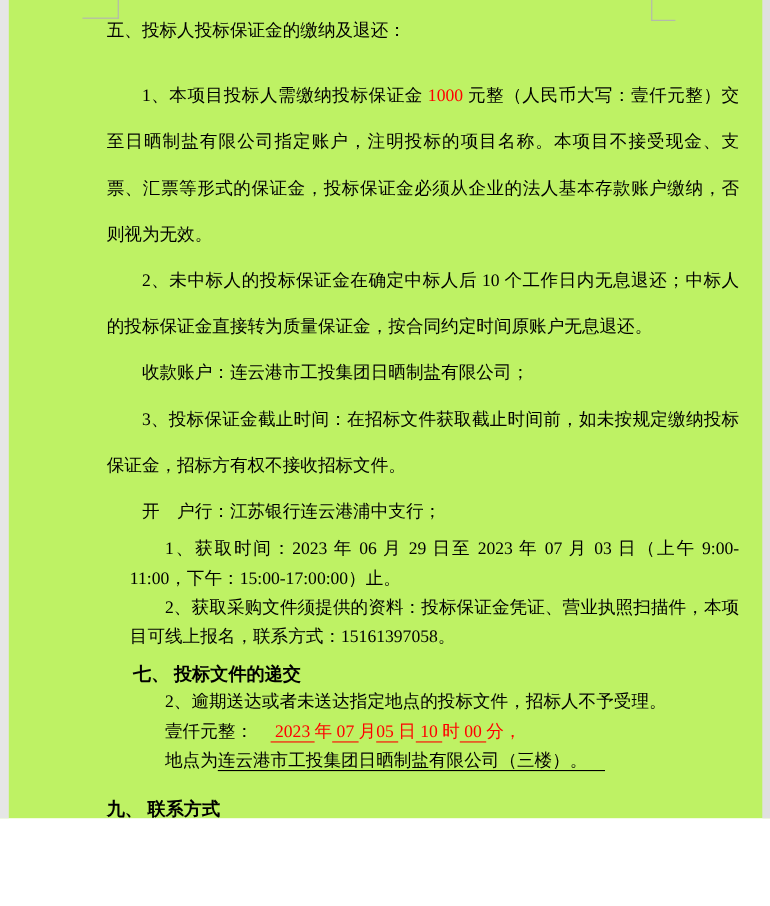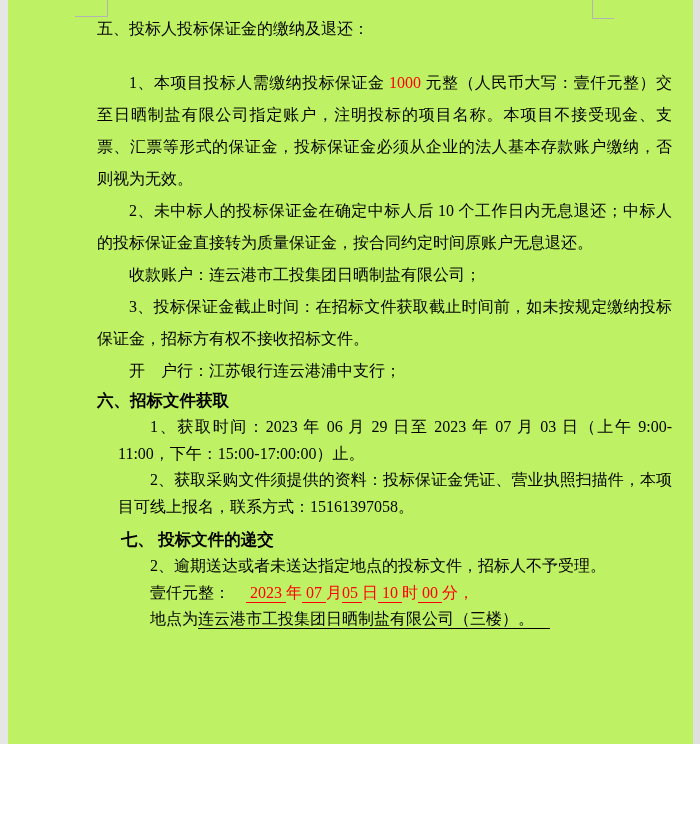--- a/index.html
+++ b/index.html
@@ -10,21 +10,21 @@
   .strip.left  { left:0; width:8px;  background:#e6e6e6; }
   .strip.right { right:0; width:7px; background:#e0e0e0; }
   .crop { position:absolute; border:0 solid #b3b3b3; }
   .crop.tl { left:75px;  top:0; width:33px; height:17px; border-right-width:1px;  border-bottom-width:1px; }
   .crop.tr { left:592px; top:0; width:22px; height:19px; border-left-width:1px;   border-bottom-width:1px; }
   .content { position:absolute; left:97px; top:16px; width:575px; font-size:16px; text-align:justify; }
   .h  { font-weight:700; font-size:16.5px; line-height:27px; text-align:left; }
   .h.plain { font-weight:400; font-size:16px; line-height:26px; margin-bottom:25px; }
   .mt6  { margin-top:6px;margin-left:24px; }
   .mt16 { margin-top:16px; }
-  p.s5   { line-height:32px; text-indent:2em; }
+  p.s5   { line-height:42px; text-indent:2em; }
   p.s678 { line-height:26.5px; text-indent:2em;margin-left:21px; }
   .rd { color:#ff0000; }
   .u  { text-decoration:underline; text-decoration-thickness:1px; text-underline-offset:4px; }
 </style>
 </head>
 <body>
 
 <div class="page">
   <div class="strip left"></div>
   <div class="strip right"></div>
@@ -39,31 +39,31 @@
 
     <p class="s5">2、未中标人的投标保证金在确定中标人后 10 个工作日内无息退还；中标人的投标保证金直接转为质量保证金，按合同约定时间原账户无息退还。</p>
 
     <p class="s5">收款账户：连云港市工投集团日晒制盐有限公司；</p>
 
     <p class="s5">3、投标保证金截止时间：在招标文件获取截止时间前，如未按规定缴纳投标保证金，招标方有权不接收招标文件。</p>
 
     <p class="s5">开　户行：江苏银行连云港浦中支行；</p>
 
 
-    <div class="h">六、招标文件获取</div>
 
     <p class="s678">1、获取时间：2023 年 06 月 29 日至 2023 年 07 月 03 日（上午 9:00-11:00，下午：15:00-17:00:00）止。</p>
 
     <p class="s678">2、获取采购文件须提供的资料：投标保证金凭证、营业执照扫描件，本项目可线上报名，联系方式：15161397058。</p>
 
     <div class="h mt6">七、 投标文件的递交</div>
 
 
     <p class="s678">2、逾期送达或者未送达指定地点的投标文件，招标人不予受理。</p>
 
 
     <p class="s678"><span>壹仟元整：　</span><span class="rd u"> 2023 </span><span class="rd">年</span><span class="rd u"> 07 </span><span class="rd">月</span><span class="rd u">05 </span><span class="rd">日</span><span class="rd u"> 10 </span><span class="rd">时</span><span class="rd u"> 00 </span><span class="rd">分</span><span class="rd">，</span></p>
 
     <p class="s678"><span>地点为</span><span class="u">连云港市工投集团日晒制盐有限公司（三楼）。　</span></p>
 
+    <div class="h mt16">九、 联系方式</div>
 
   </div>
 </div>
 
 </body></html>

